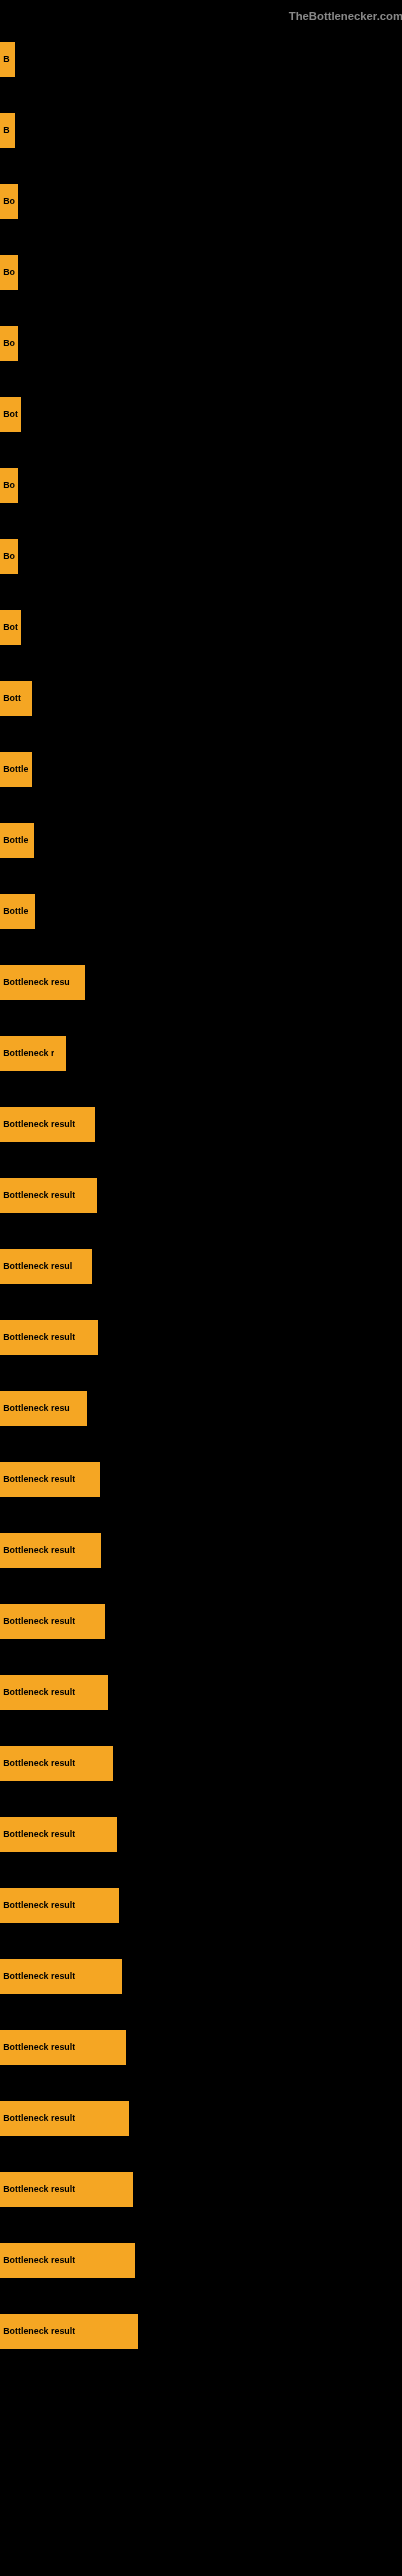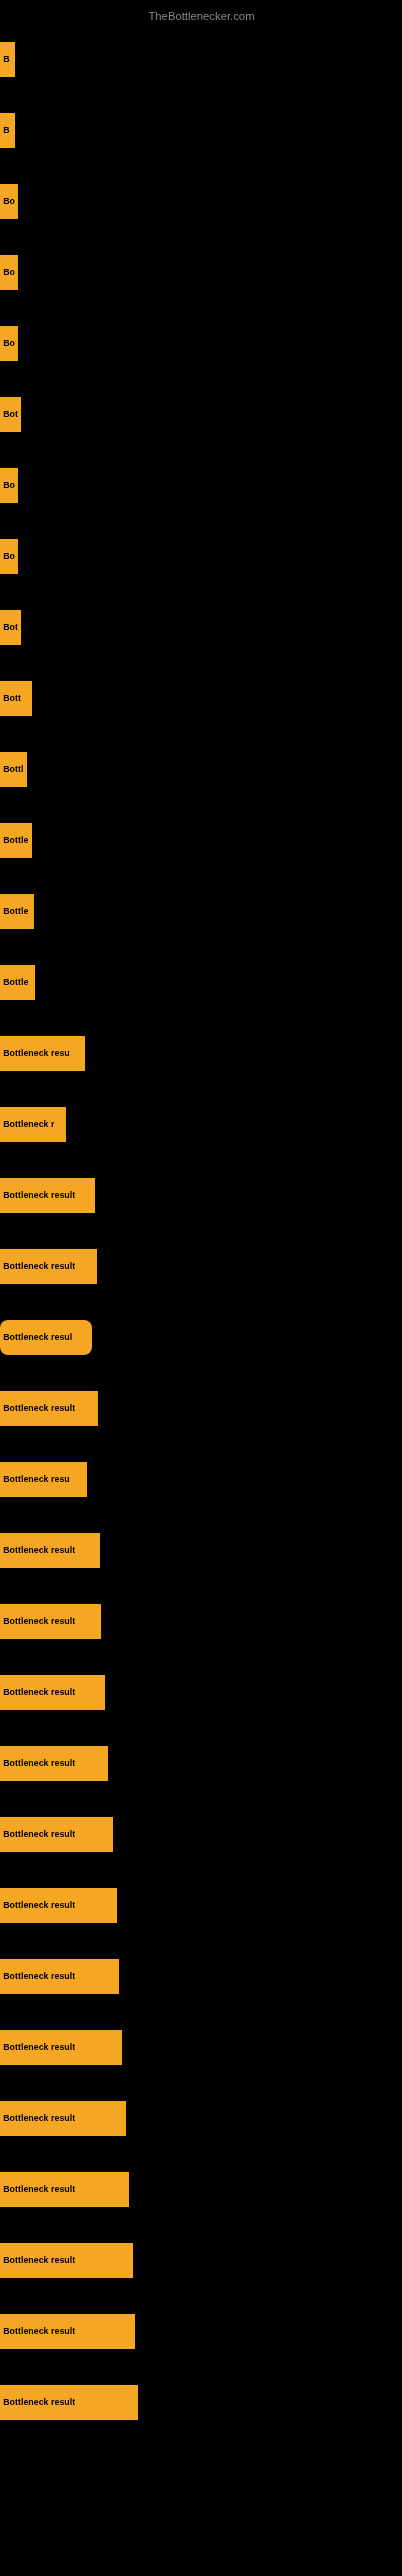--- a/index.html
+++ b/index.html
@@ -12,26 +12,27 @@
       background-color: #000000;
       width: 403px;
       min-height: 2576px;
       font-family: Arial, sans-serif;
       position: relative;
     }
 
     .site-title {
       color: #888888;
       font-size: 11.3px;
-      text-align: center;
+      text-align: right;
       padding: 6.4px 0 3.2px 0;
       position: absolute;
       top: 4px;
       left: 0;
       right: 0;
+      font-weight: bold;
     }
 
     .bars-container {
       position: absolute;
       top: 24px;
       left: 0;
       width: 403px;
     }
 
     .bar-row {
@@ -111,25 +112,20 @@
       <div class="bar" style="width: 21px;">
         <span class="bar-label">Bot</span>
       </div>
     </div>
     <div class="bar-row">
       <div class="bar" style="width: 32px;">
         <span class="bar-label">Bott</span>
       </div>
     </div>
     <div class="bar-row">
-      <div class="bar" style="width: 27px;">
-        <span class="bar-label">Bottl</span>
-      </div>
-    </div>
-    <div class="bar-row">
       <div class="bar" style="width: 32px;">
         <span class="bar-label">Bottle</span>
       </div>
     </div>
     <div class="bar-row">
       <div class="bar" style="width: 34px;">
         <span class="bar-label">Bottle</span>
       </div>
     </div>
     <div class="bar-row">
@@ -151,21 +147,21 @@
       <div class="bar" style="width: 95px;">
         <span class="bar-label">Bottleneck result</span>
       </div>
     </div>
     <div class="bar-row">
       <div class="bar" style="width: 97px;">
         <span class="bar-label">Bottleneck result</span>
       </div>
     </div>
     <div class="bar-row">
-      <div class="bar" style="width: 92px; border-radius: 8px;">
+      <div class="bar" style="width: 92px;">
         <span class="bar-label">Bottleneck resul</span>
       </div>
     </div>
     <div class="bar-row">
       <div class="bar" style="width: 98px;">
         <span class="bar-label">Bottleneck result</span>
       </div>
     </div>
     <div class="bar-row">
       <div class="bar" style="width: 87px;">

